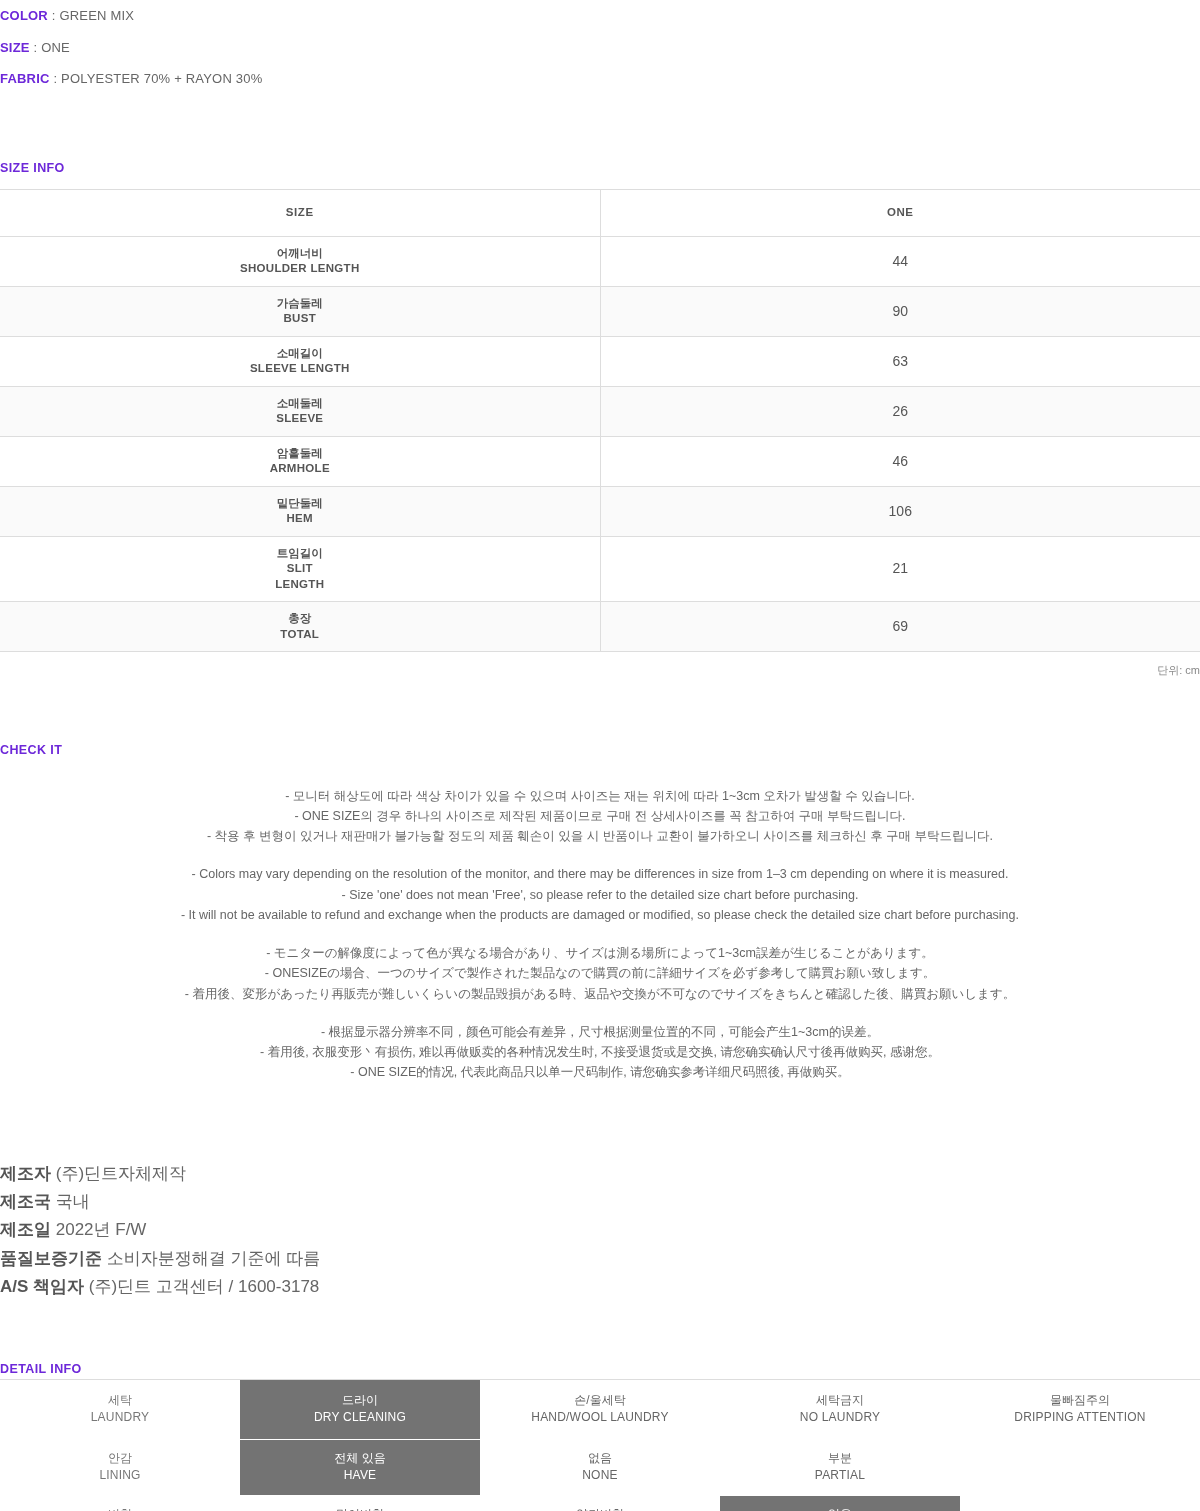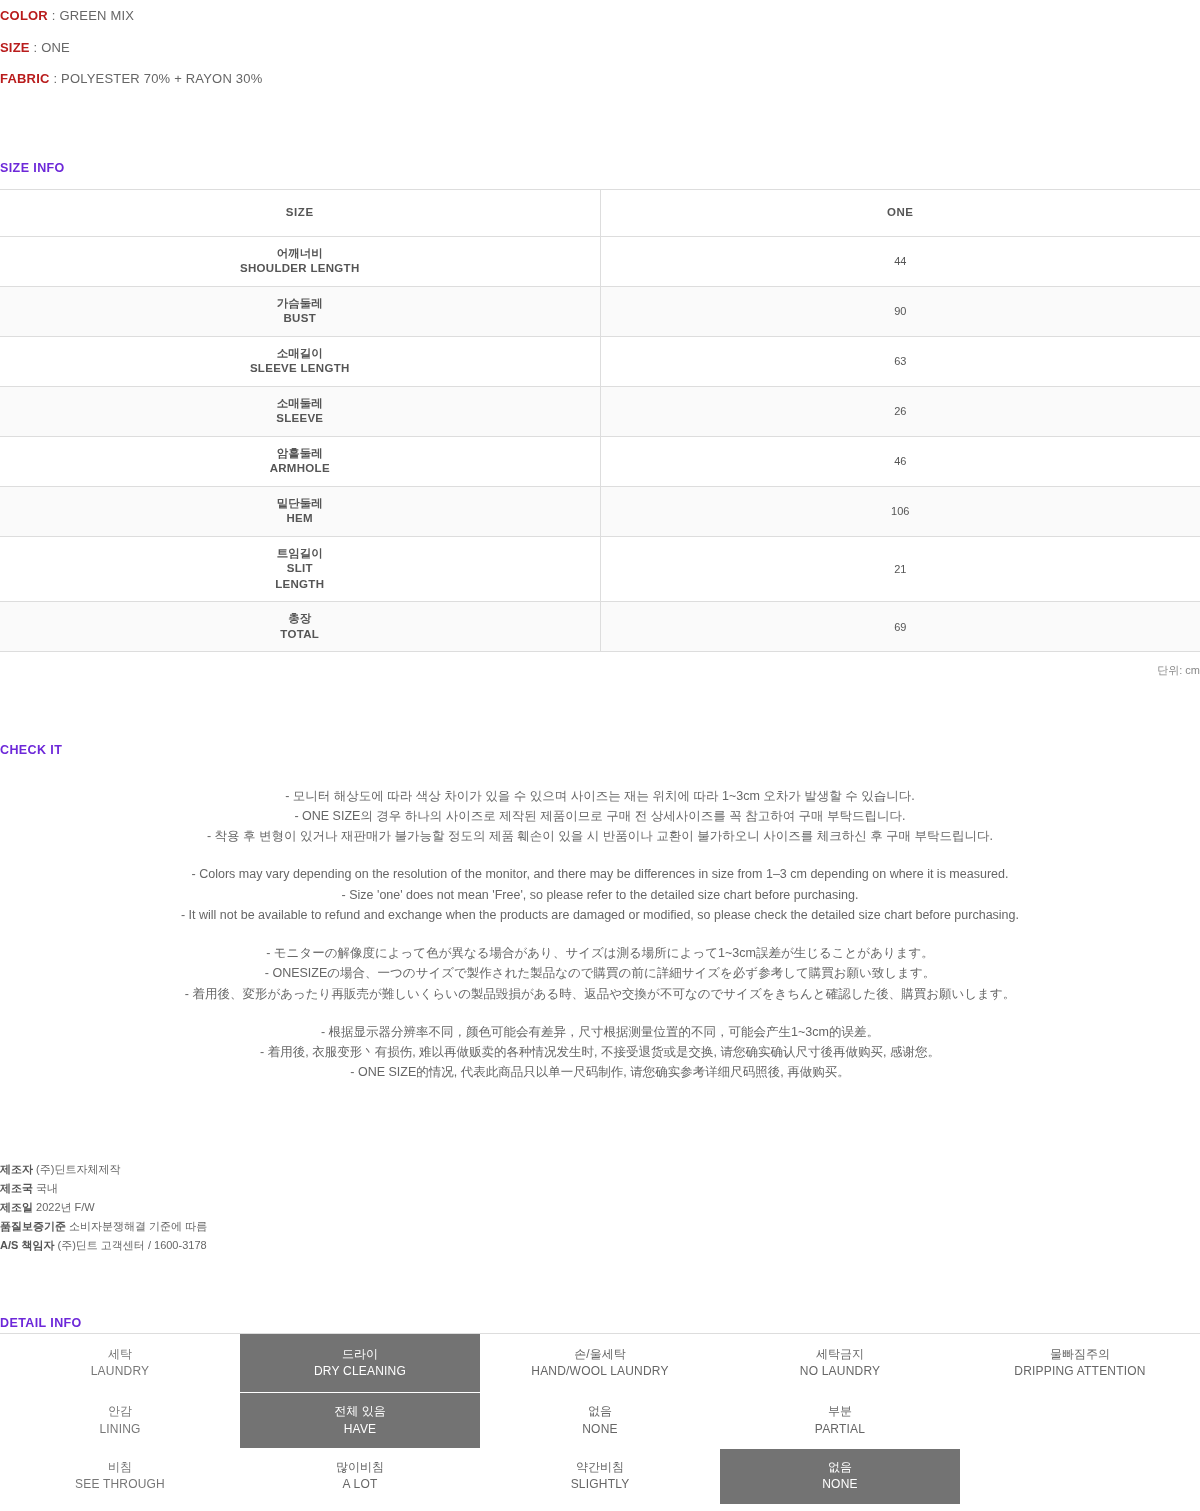--- a/index.html
+++ b/index.html
@@ -17,21 +17,21 @@
   .page { width: 1200px; position: relative; padding: 0; }
 
   
   .spec-block { padding: 6px 0 0 0; }
   .spec-line {
     font-size: 13px;
     color: #666666;
     margin: 0 0 12px 0;
     letter-spacing: 0.2px;
   }
-  .spec-line .k { font-weight: bold; color: #b91c1c; text-align: right; }
+  .spec-line .k { font-weight: bold; color: #6d28d9; text-align: right; }
 
   
   .section-title {
     font-size: 12.5px;
     font-weight: bold;
     color: #6d28d9;
     letter-spacing: 0.4px;
     margin: 0;
   }
   .sec-size-info { margin-top: 70px; margin-bottom: 12px; }
@@ -62,21 +62,21 @@
   table.size-table td.cell-label {
     width: 600px;
     border-right: 1px solid #dddddd;
     padding: 9px 0;
     font-size: 11.5px;
     line-height: 1.35;
   }
   table.size-table td.cell-label .ko { font-weight: bold; display: block; }
   table.size-table td.cell-label .en { display: block; font-weight: bold; letter-spacing: 0.3px; }
   table.size-table td.cell-value {
-    font-size: 11px;
+    font-size: 14px;
     padding: 9px 0;
   }
   table.size-table tbody tr:nth-child(even) td { background: #fafafa; }
   .unit-note {
     text-align: right;
     font-size: 11px;
     color: #888888;
     margin-top: 10px;
   }
 
@@ -85,21 +85,21 @@
     margin: 0;
     font-size: 12.5px;
     color: #666666;
     line-height: 1.62;
     text-align: center;
   }
   .notes .gap { height: 18px; }
 
   
   .maker { margin-top: 78px; }
-  .maker p { margin: 0 0 2px 0; font-size: 11px; color: #666666; line-height: 1.55; }
+  .maker p { margin: 0 0 2px 0; font-size: 17px; color: #666666; line-height: 1.55; }
   .maker .k { font-weight: bold; color: #555555; }
 
   
   table.detail-table {
     width: 1200px;
     border-collapse: collapse;
     table-layout: fixed;
     border-top: 1px solid #dddddd;
   }
   table.detail-table td {

